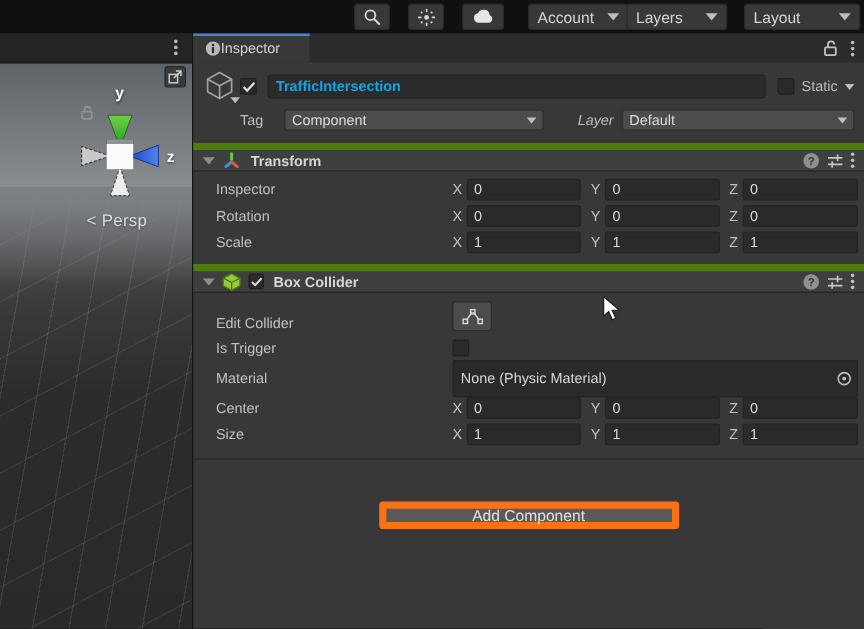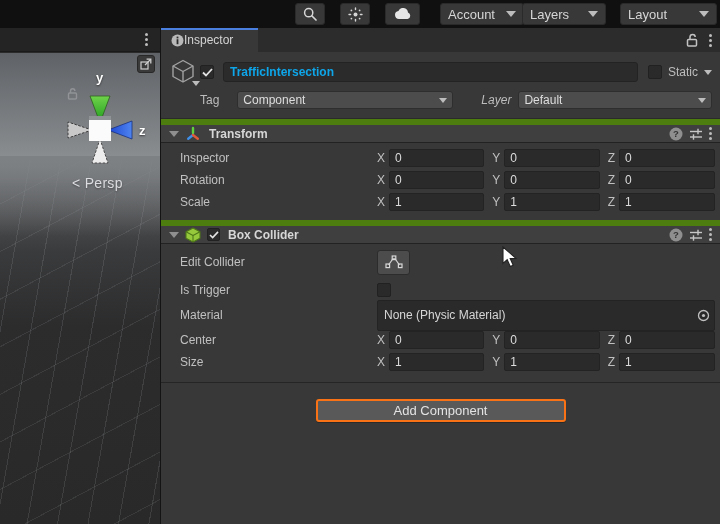--- a/index.html
+++ b/index.html
@@ -77,30 +77,30 @@
       border-top:6px solid #8f8f8f; cursor:pointer; flex:none; }
   .hdr-icon { display:flex; align-items:center; justify-content:center; cursor:pointer; }
   .comp-body { padding:4px 0 7px 0; }
   .prop-row { display:flex; align-items:center; height:22px; padding:0 5px 0 19px; }
   .prop-label { width:197px; flex:none; color:#c0c0c0; }
   .vec3 { flex:1; display:flex; gap:8px; }
   .axis { flex:1; display:flex; align-items:center; gap:4px; }
   .axis-letter { color:#c0c0c0; flex:none; }
   .num-field { flex:1; width:30px; height:18px; background:#2a2a2a; border:1px solid #232323; border-radius:2px;
       color:#dcdcdc; font-size:12px; padding:0 5px; font-family:"Liberation Sans", sans-serif; }
-  .row-edit { height:28px; }
+  .row-edit { height:28px;align-items:flex-end; }
   #edit-collider-btn { width:33px; height:25px; background:#4c4c4c; border:1px solid #2c2c2c; border-radius:3px;
       display:flex; align-items:center; justify-content:center; cursor:pointer; }
   .obj-field { flex:1; height:31px; background:#2a2a2a; border:1px solid #232323; border-radius:2px;
       display:flex; align-items:center; justify-content:space-between; padding:0 4px 0 6px; color:#d6d6d6; cursor:pointer; }
   #bc-body { border-bottom:1px solid #252525; padding-bottom:9px; }
   #add-component-row { display:flex; justify-content:center; margin-top:16px; }
-  #add-component-btn { width:250px; height:23px; background:#595959; border:2px solid #f97316; border-radius:3px;
+  #add-component-btn { width:250px; height:23px; background:#595959; border:6px solid #f97316; border-radius:3px;
       color:#e3e3e3; font-size:13px; display:flex; align-items:center; justify-content:center; cursor:pointer;
-      box-shadow:0 1px 0 rgba(0,0,0,.25); }
+      box-shadow:0 1px 0 rgba(0,0,0,.25);margin-top:19px; }
 
   #mouse-cursor { position:absolute; left:502px; top:246px; pointer-events:none; z-index:50; }
 </style>
 </head>
 <body>
 
 <div id="app">
 
   <div id="toolbar">
     <div class="tb-btn" style="left:295px;width:30px;">

